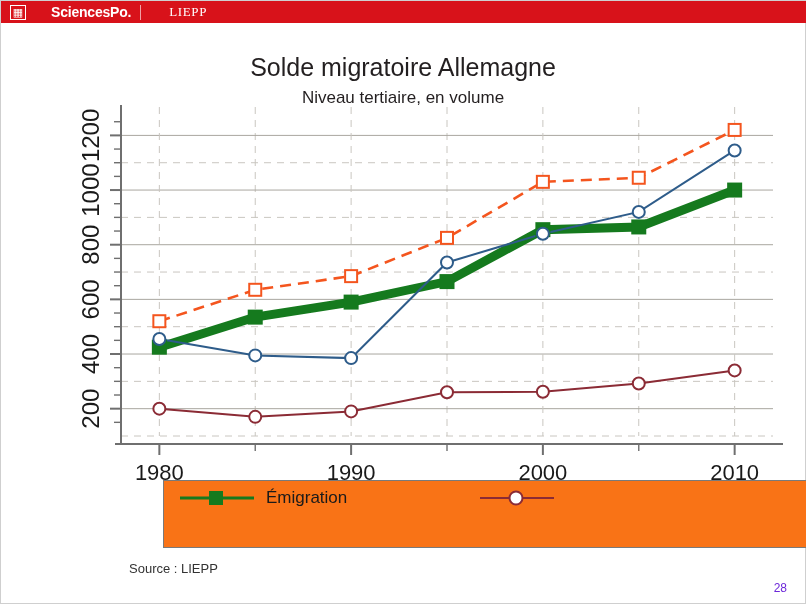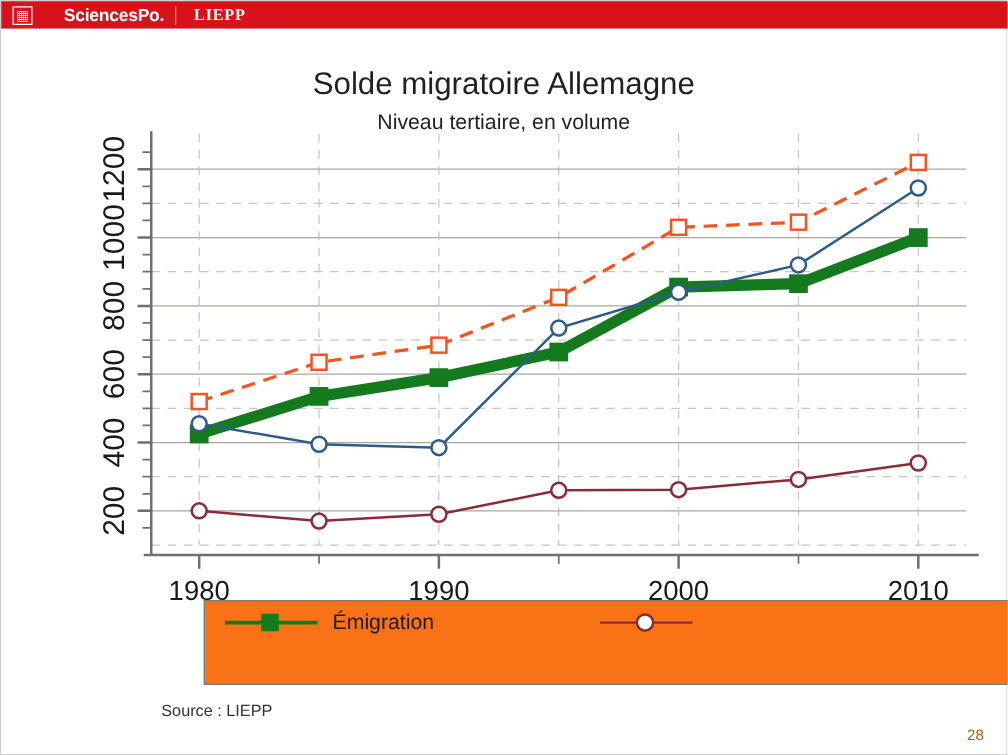--- a/index.html
+++ b/index.html
@@ -34,22 +34,22 @@
   }
   #sp-wordmark{
     color:#ffffff;font-size:14px;font-weight:bold;
     margin-left:25px;letter-spacing:-0.2px;
     font-family:"Liberation Sans", sans-serif;
   }
   #hdr-divider{
     width:1px;height:15px;background:#f0a0a4;margin-left:9px;
   }
   #liepp-wordmark{
-    color:#ffffff;font-size:13px;font-weight:bold;
-    margin-left:14px;letter-spacing:0.6px;
+    color:#ffffff;font-size:13px;font-weight:normal;
+    margin-left:28px;letter-spacing:0.6px;
     font-family:"Liberation Serif", serif;
   }
 
   
   #slide{
     position:absolute;left:0;top:22px;width:804px;height:580px;
     background:#ffffff;
   }
 
   #chart-title{
@@ -90,21 +90,21 @@
     font-family:"Liberation Sans", sans-serif;white-space:nowrap;
   }
 
   #source-text{
     position:absolute;left:128px;top:538px;
     font-size:13px;color:#333333;
     font-family:"Liberation Sans", sans-serif;
   }
   #page-number{
     position:absolute;right:18px;bottom:8px;
-    font-size:12px;color:#a16207;
+    font-size:12px;color:#6d28d9;
     font-family:"Liberation Sans", sans-serif;
   }
 </style>
 </head>
 <body>
 
 <div id="page">
 
   <div id="header-band">
     <div id="sp-logo">

